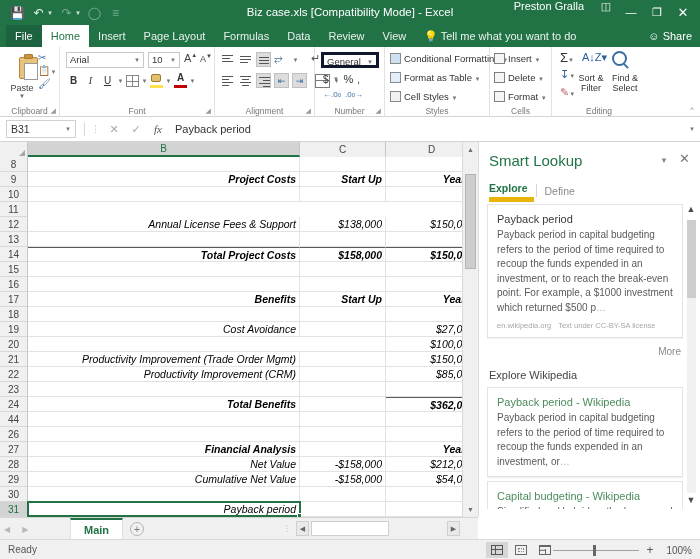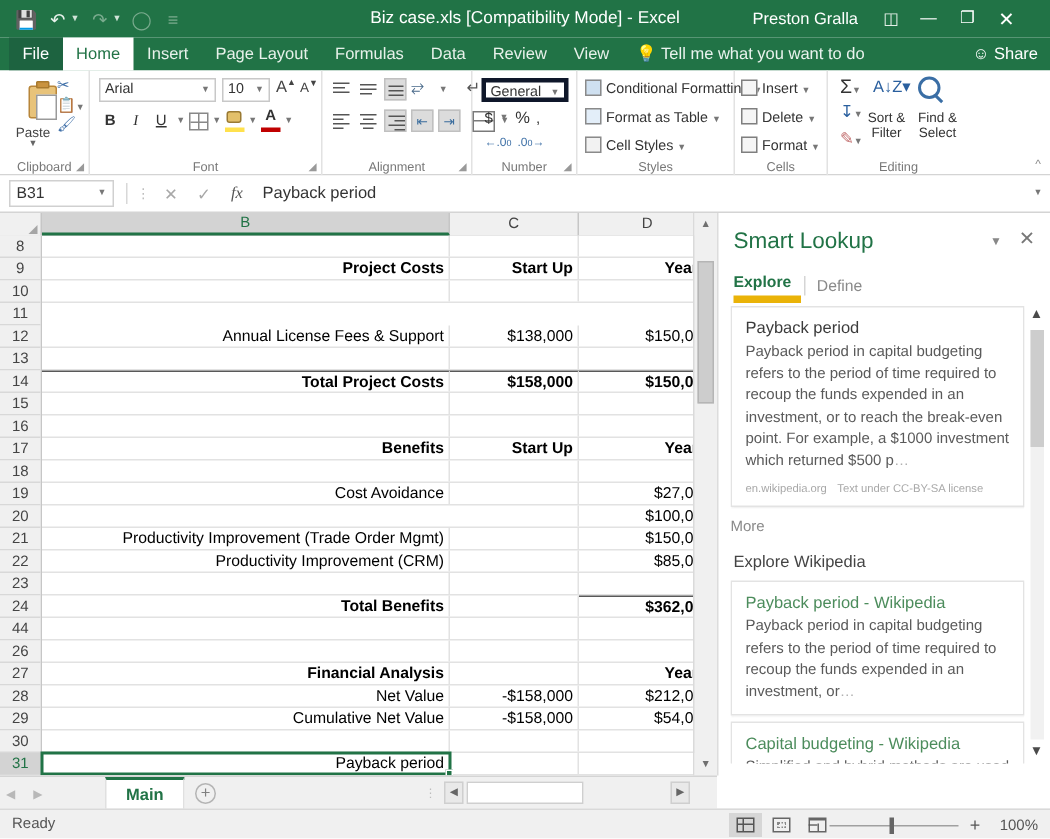--- a/index.html
+++ b/index.html
@@ -22,21 +22,21 @@
     width:19px; height:20px; display:flex; align-items:center; justify-content:center;
     color:#e8f2ec; font-size:12px; line-height:1;
   }
   .qat-btn.dim { color:#7aab8e; }
   .qat-caret { font-size:6px; color:#cfe3d7; margin-left:-3px; margin-right:2px; }
   .title-text {
     position:absolute; left:0; top:0; width:700px; height:25px;
     text-align:center; line-height:25px; font-size:11.5px; color:#fff;
   }
   .title-right {
-    position:absolute; right:16px; top:0; height:25px; display:flex; align-items:center;
+    position:absolute; right:4px; top:0; height:25px; display:flex; 
   }
   .user-name { font-size:11px; color:#fff; margin-right:10px; }
   .ribbon-display { width:24px; text-align:center; color:#e4efe8; font-size:11px; }
   .win-btn { width:26px; text-align:center; color:#fff; font-size:11px; line-height:25px; }
   .win-btn.close { font-size:13px; }
 
   
   .tabstrip {
     position:absolute; left:0; top:25px; width:700px; height:22px;
     background:#217346;
@@ -209,21 +209,21 @@
   .rowhdr-col {
     position:absolute; left:0; top:15px; width:28px; bottom:0;
     background:#f0f0f0; border-right:1px solid #c6c6c6;
   }
   .rh {
     position:absolute; left:0; width:27px; height:15px; line-height:15px;
     text-align:center; font-size:10px; color:#444;
     border-bottom:1px solid #d8d8d8; background:#f0f0f0;
   }
   .rh.sel { background:#d3d3d3; color:#217346; }
-  .cells { position:absolute; left:28px; top:15px; right:0; bottom:0; }
+  .cells { position:absolute; left:28px; top:15px; right:0; bottom:0;font-style:italic; }
   .gridrow {
     position:absolute; left:0; width:450px; height:15px;
     border-bottom:1px solid #e2e2e2;
   }
   .cell {
     position:absolute; top:0; height:14px; line-height:14px;
     font-size:10.5px; color:#000; overflow:hidden; white-space:nowrap;
     border-right:1px solid #e2e2e2;
   }
   .cell.b { font-weight:bold; }
@@ -273,21 +273,21 @@
   .card {
     background:#fff; border:1px solid #e3e3e3; padding:8px 9px 7px 9px; margin-bottom:4px;
     box-shadow:0 1px 1px rgba(0,0,0,0.05);
   }
   .card-title { font-size:11px; color:#3b3b3b; margin-bottom:3px; }
   .card-title.link { color:#4c8c5c; }
   .card-text { font-size:10px; line-height:14.5px; color:#5a5a5a; }
   .card-text .fade { color:#b0b0b0; }
   .card-src { font-size:7.5px; color:#a8a8a8; margin-top:6px; }
   .card-src span { margin-right:7px; }
-  .more { text-align:left; font-size:10px; color:#8a8a8a; padding:4px 2px 8px 0; }
+  .more { text-align:right; font-size:10px; color:#8a8a8a; padding:4px 2px 8px 0; }
   .pane-section { font-size:11px; color:#444; padding:4px 0 6px 2px; }
   .psb {
     position:absolute; right:2px; top:62px; width:14px; bottom:8px; background:#fff;
   }
   .psb-up, .psb-dn {
     position:absolute; left:0; width:14px; height:14px; text-align:center;
     font-size:9px; color:#4a4a4a; font-weight:bold;
   }
   .psb-up { top:0; }
   .psb-dn { bottom:0; }

